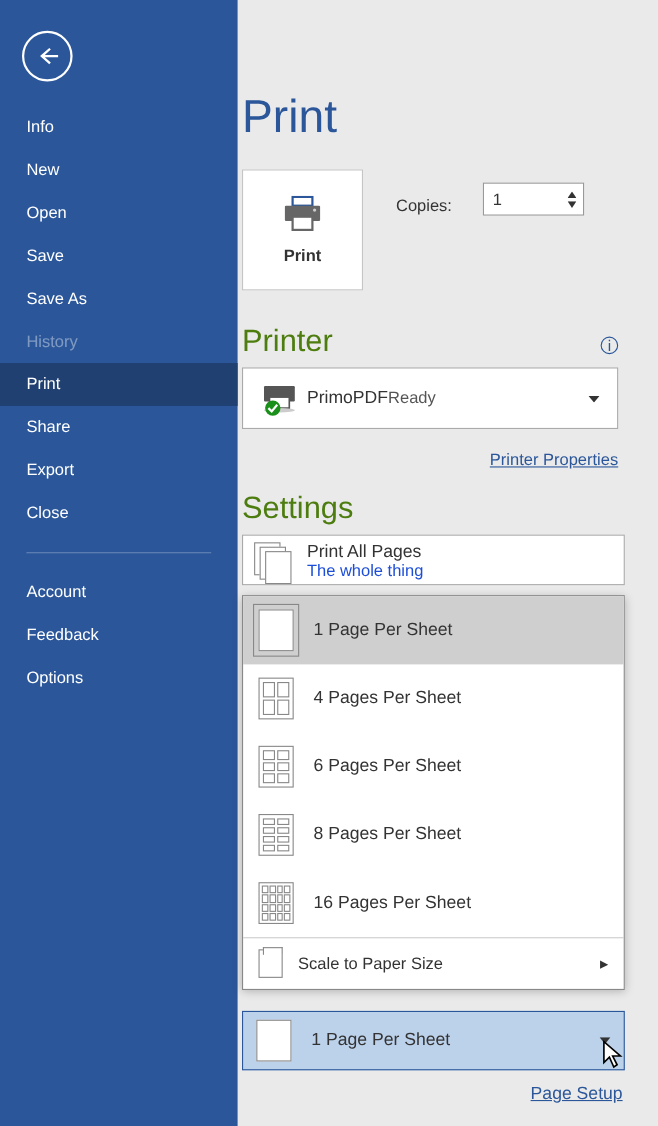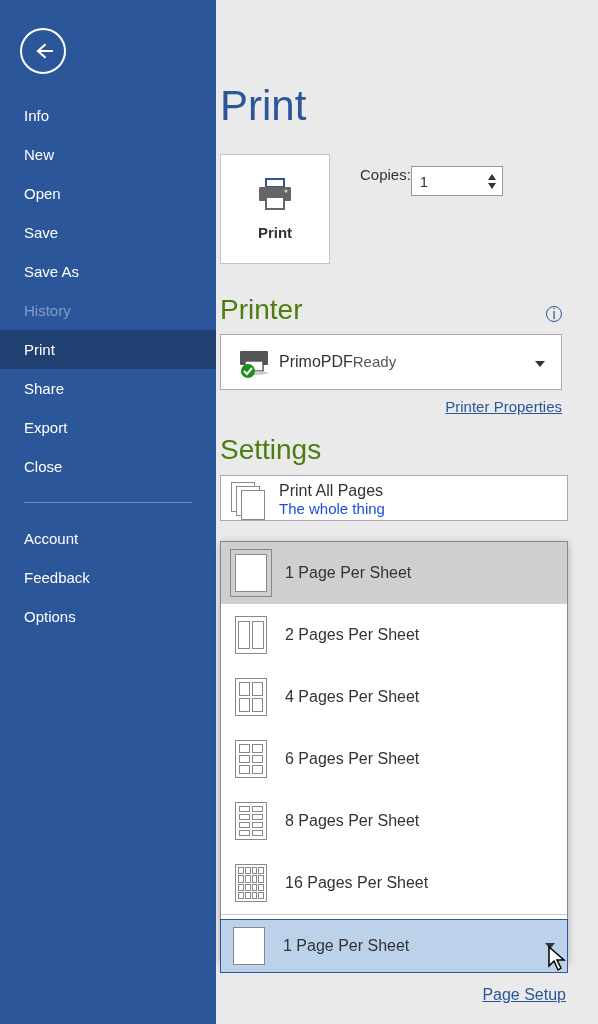--- a/index.html
+++ b/index.html
@@ -26,21 +26,21 @@
   
   .page-title { font-size: 42px; font-weight: 300; color: #2b579a; margin: 82px 0 24px; }
   
   .print-row { display: flex; align-items: flex-start; gap: 30px; margin-bottom: 30px; }
   .print-btn {
     width: 110px; height: 110px; border: 1px solid #c5c5c5; background: #fff;
     display: flex; flex-direction: column; align-items: center; justify-content: center; gap: 12px;
     cursor: pointer;
   }
   .print-btn .label { font-size: 15px; font-weight: 600; color: #333; }
-  .copies-row { display: flex; align-items: flex-start; gap: 0; margin-top: 12px; }
+  .copies-row { display: flex; align-items: flex-end; gap: 28px; margin-top: 12px; }
   .copies-label { font-size: 15px; color: #333; }
   .copies-input {
     width: 92px; height: 30px; border: 1px solid #999; background: #fff;
     display: flex; align-items: center; justify-content: space-between; padding: 0 4px 0 8px;
   }
   .copies-val { font-size: 15px; color: #333; }
   .spinner { display: flex; flex-direction: column; gap: 1px; }
   .spinner-btn { width: 12px; height: 8px; cursor: pointer; display: flex; align-items: center; justify-content: center; }
   .spinner-btn svg { width: 8px; height: 6px; }
   
@@ -52,32 +52,32 @@
     width: 100%; min-height: 56px; border: 1px solid #aaa; background: #fff;
     display: flex; align-items: center; padding: 4px 10px; cursor: pointer; position: relative;
   }
   .dropdown .icon-slot { width: 48px; display: flex; align-items: center; justify-content: center; }
   .dropdown .text-slot { flex: 1; display: flex; flex-direction: row; }
   .dropdown .line1 { font-size: 16px; color: #333; }
   .dropdown .line2 { font-size: 15px; color: #555; }
   .dropdown .chev { width: 16px; }
   .dropdown .chev svg { width: 10px; height: 6px; }
   
-  .link-right { text-align: right; margin-top: 8px; }
+  .link-right { text-align: right; margin-top: 20px; }
   .link-right a { color: #2b579a; font-size: 15px; text-decoration: underline; cursor: pointer; }
   
   
   .popup {
     position: absolute; left: 220px; top: 495px; width: 348px;
     background: #fff; border: 1px solid #888; box-shadow: 0 2px 8px rgba(0,0,0,0.25);
     z-index: 20;
   }
   
   .behind-dropdown {
-    position: absolute; left: 220px; top: 475px; width: 348px; height: 46px;
+    position: absolute; left: 220px; top: 486px; width: 348px; height: 46px;
     border: 1px solid #aaa; background: #fff; z-index: 5;
     display: flex; align-items: flex-start; padding: 6px 10px; overflow: hidden; cursor: pointer;
   }
   .behind-dropdown .icon-slot { width: 48px; }
   .behind-dropdown .text-slot { flex: 1; }
   .behind-dropdown .line1 { font-size: 16px; color: #333; }
   .behind-dropdown .line2 { font-size: 15px; color: #1d4ed8; }
   
   .popup-item {
     display: flex; align-items: center; padding: 12px 14px; gap: 18px; cursor: pointer;
@@ -217,27 +217,20 @@
         <path d="M0 0 L5 6 L10 0 Z" fill="#333"></path>
       </svg></div>
 </div>
 
 <div class="popup" style="top:541px">
   <div class="popup-item sel">
     <div class="thumb"></div>
     <span>1 Page Per Sheet</span>
   </div>
   <div class="popup-item">
-    <div class="thumb grid2">
-        <div class="cell c1"></div>
-        <div class="cell c2"></div>
-      </div>
-    <span>2 Pages Per Sheet</span>
-  </div>
-  <div class="popup-item">
     <div class="thumb g4">
         <div></div>
         <div></div>
         <div></div>
         <div></div>
       </div>
     <span>4 Pages Per Sheet</span>
   </div>
   <div class="popup-item">
     <div class="thumb g6">

